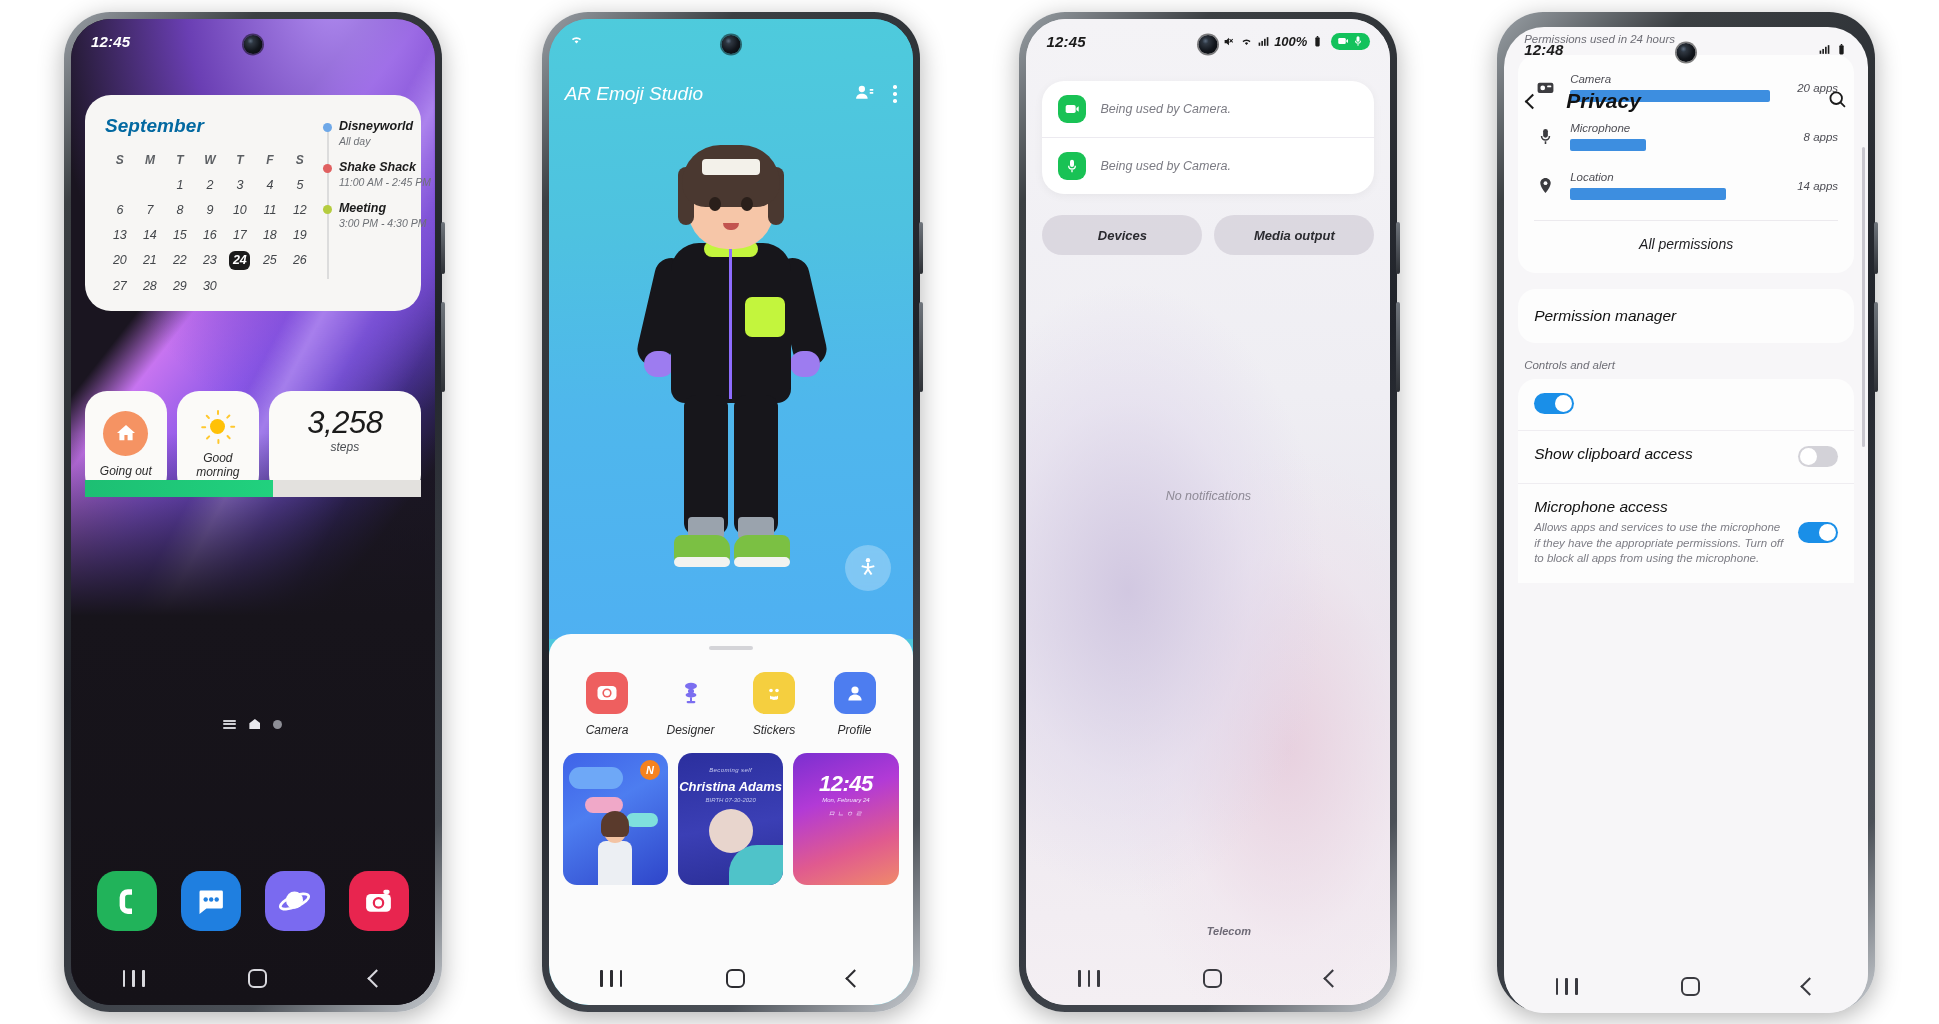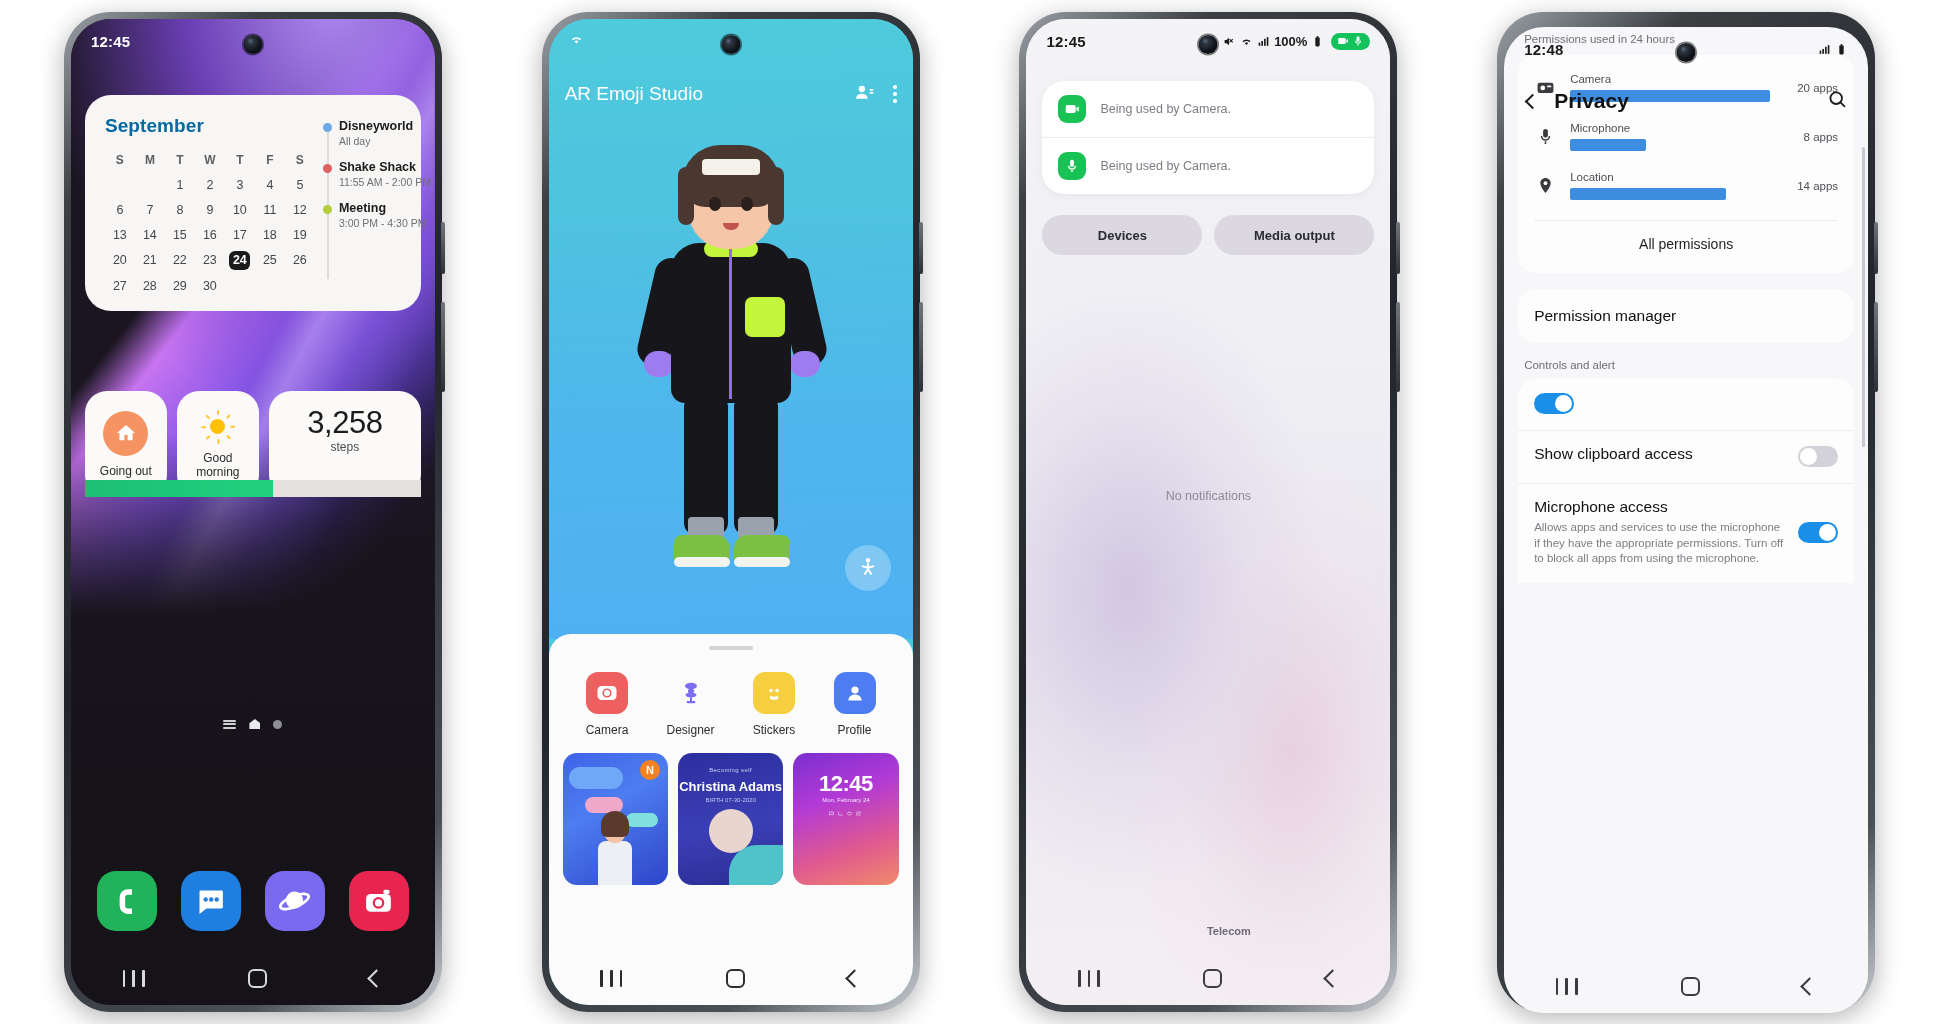--- a/index.html
+++ b/index.html
@@ -38,20 +38,21 @@
     position: absolute; right: -3px; top: 290px;
     width: 4px; height: 90px; border-radius: 3px;
     background: linear-gradient(180deg,#6f757c,#2d3035);
   }
   .screen {
     position: relative;
     width: 100%; height: 100%;
     border-radius: 40px;
     overflow: hidden;
     background: #000;
+    font-style: italic;
   }
 
   
   .statusbar {
     position: absolute; top: 0; left: 0; right: 0; height: 44px;
     display: flex; align-items: center;
     padding: 0 20px;
     font-size: 15px; font-weight: 700;
     z-index: 20;
   }
@@ -257,21 +258,21 @@
 
   .qbtns { position:absolute; left:16px; right:16px; top: 196px; display:flex; gap: 12px; }
   .qbtn { flex:1 1 0; height: 40px; border-radius: 20px; background: rgba(210,206,216,.72);
           display:flex;align-items:center;justify-content:center; font-size:13px; font-weight:700; color:#2b2b30; }
   .nonotif { position:absolute; left:0;right:0; top: 470px; text-align:center; font-size: 12.5px; color:#8e8a96;}
   .carrier { position:absolute; left:0;right:0; bottom: 68px; text-align:center; font-size: 11px; color:#6e6a76; font-weight:600;margin-left:41px;}
 
   
   #p4 .screen { background:#f7f6f8;margin-top:8px; }
   #p4 .statusbar { color:#1b1b1b; }
-  .pv-head { position:absolute; top: 48px; left:0; right:0; height: 52px; display:flex; align-items:center; padding: 0 20px; gap: 16px;}
+  .pv-head { position:absolute; top: 48px; left:0; right:0; height: 52px; display:flex; align-items:center; padding: 0 20px; gap: 28px;}
   .pv-back { width: 11px; height: 11px; border-left:2.3px solid #1b1b1b; border-bottom:2.3px solid #1b1b1b; transform: rotate(45deg); margin-left:3px;}
   .pv-title { font-size: 21px; font-weight:700; color:#121212; }
   .pv-search { margin-left:auto; }
   .pv-search svg { width: 21px; height:21px; fill:none; stroke:#1b1b1b; stroke-width:2.1; }
   .sec-label { font-size: 11.5px; color:#6f6f77; padding: 0 20px; margin-top: 6px; }
   .panel { margin: 10px 14px 0; background:#fdfdfd; border-radius: 18px; padding: 18px 16px 8px;}
   .prow { display:flex; align-items:center; gap: 14px; margin-bottom: 20px; }
   .prow .pico { width: 22px; flex:0 0 22px; display:flex; justify-content:center;}
   .prow .pico svg { width: 19px; height:19px; fill:#3c3c40;}
   .pbarwrap { flex:1 1 auto; }
@@ -366,21 +367,21 @@
 
         <div class="cal-right">
           <div class="event">
             <span class="ev-dot" style="background:#6ea8e8"></span>
             <div class="ev-title">Disneyworld</div>
             <div class="ev-time">All day</div>
           </div>
           <div class="event">
             <span class="ev-dot" style="background:#e06060"></span>
             <div class="ev-title">Shake Shack</div>
-            <div class="ev-time">11:55 AM - 2:00 PM</div>
+            <div class="ev-time">11:00 AM - 2:45 PM</div>
           </div>
           <div class="event">
             <span class="ev-dot" style="background:#b5cc3f"></span>
             <div class="ev-title">Meeting</div>
             <div class="ev-time">3:00 PM - 4:30 PM</div>
           </div>
         </div>
       </div>
 
       <div class="wrow">

